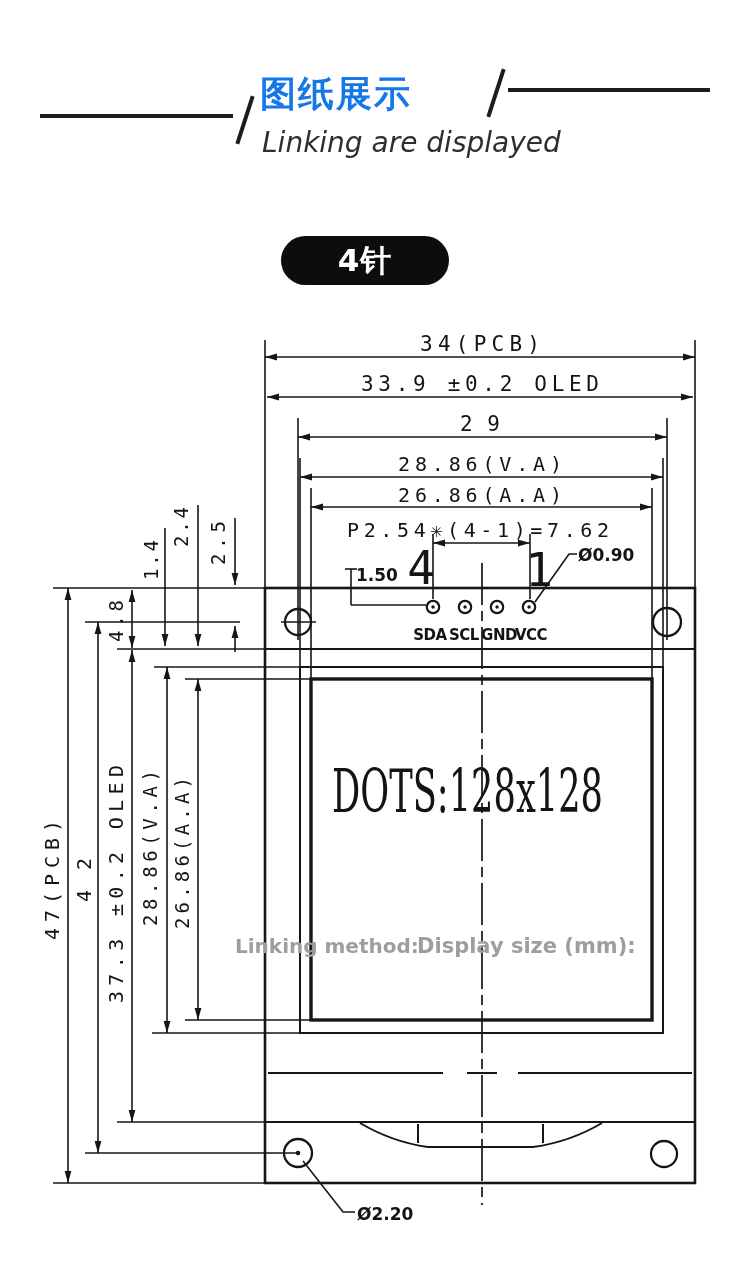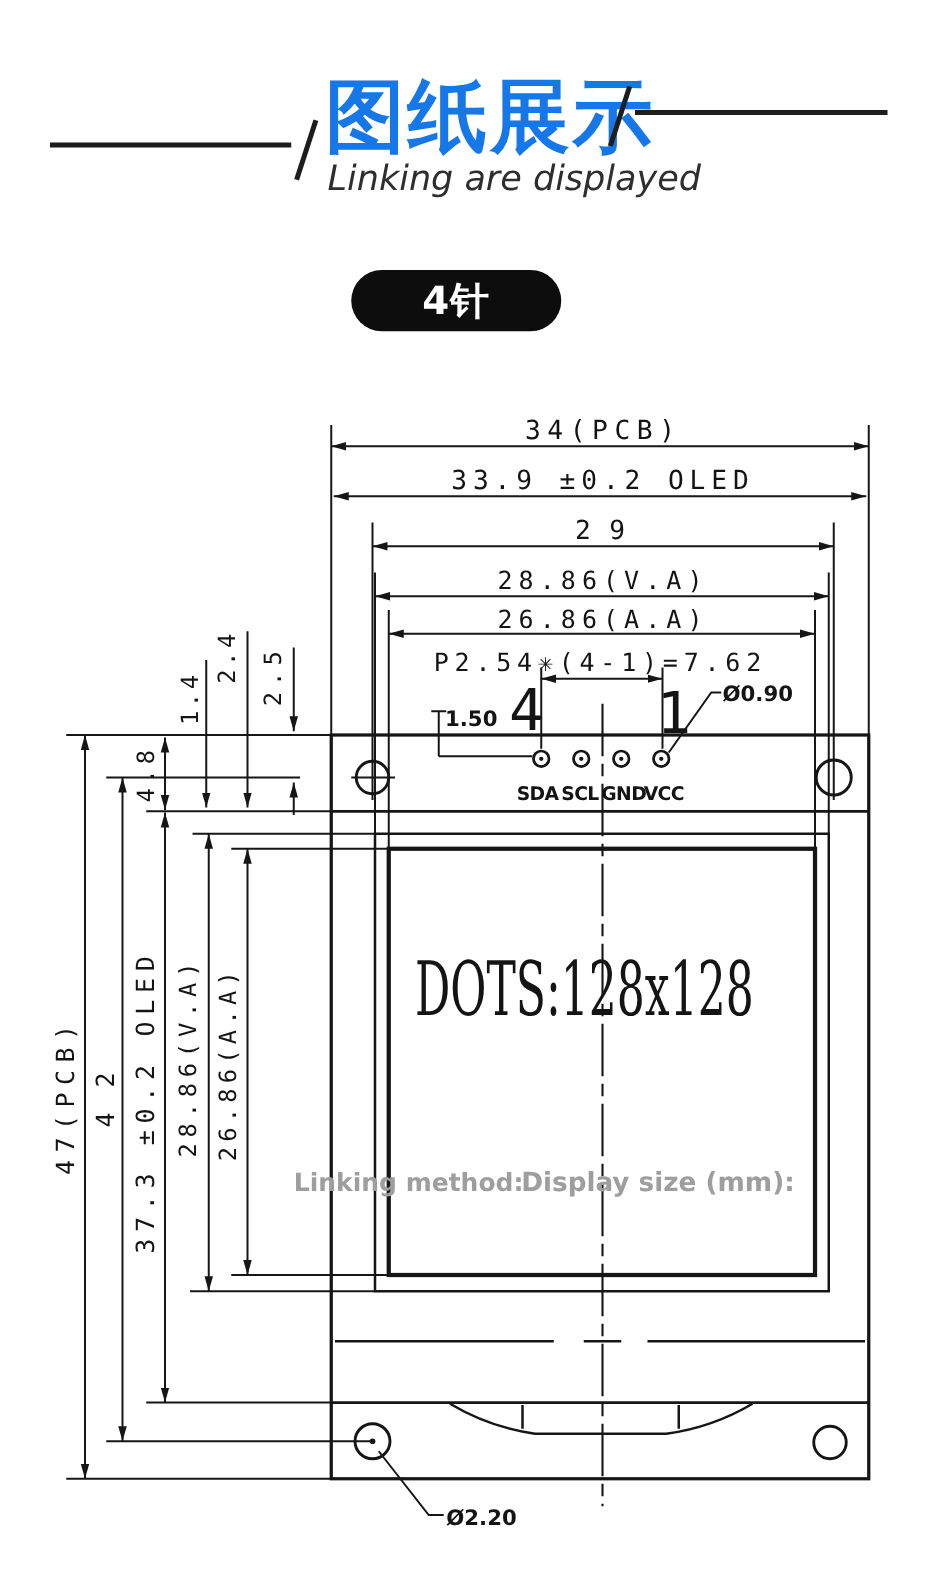--- a/index.html
+++ b/index.html
@@ -1,32 +1,32 @@
 <!DOCTYPE html>
 <html><head>
 <meta charset="utf-8">
 <style>
   html,body{margin:0;padding:0;background:#ffffff;}
   .page{position:relative;width:750px;height:1264px;background:#fff;overflow:hidden;
         font-family:"DejaVu Sans", sans-serif;}
   
   .brand{position:absolute;left:210px;top:36px;font-size:27px;font-style:italic;
          font-weight:500;color:#4a4a4a;letter-spacing:.5px;}
-  .title-cn{position:absolute;left:260px;top:66px;margin:0;font-size:64px;line-height:56px;
+  .title-cn{position:absolute;left:260px;top:66px;margin:0;font-size:36px;line-height:56px;
             font-weight:bold;color:#1678e8;letter-spacing:2px;}
   .subtitle{position:absolute;left:262px;top:126px;font-size:28px;font-style:italic;
             font-weight:500;color:#2e2e2e;}
   .hline{position:absolute;height:3.5px;background:#1d1d1d;}
   .hline.left{left:40px;top:114px;width:193px;}
   .hline.right{left:508px;top:88px;width:202px;}
   .slash{position:absolute;width:4px;height:50px;background:#1d1d1d;transform:rotate(18deg);}
   .slash.left{left:243px;top:95px;}
   .slash.right{left:494px;top:68px;}
   
-  .badge{position:absolute;left:281px;top:216px;width:168px;height:49px;background:#0d0d0d;
+  .badge{position:absolute;left:281px;top:236px;width:168px;height:49px;background:#0d0d0d;
          border-radius:25px;display:flex;align-items:center;justify-content:center;}
   .badge span{color:#ffffff;font-size:31px;font-weight:bold;letter-spacing:1px;}
   
   svg.drawing{position:absolute;left:0;top:0;}
   svg text{font-family:"DejaVu Sans Mono", monospace;fill:#141414;}
   .callout{font-family:"DejaVu Sans", sans-serif;font-weight:bold;font-size:17px;}
   .pinlbl{font-family:"DejaVu Sans", sans-serif;font-weight:bold;font-size:15px;letter-spacing:-.5px;}
   .screen-txt{font-family:"DejaVu Serif", serif;font-size:60px;}
   .wm{font-family:"DejaVu Sans", sans-serif;font-weight:bold;fill:#9e9e9e;}
   .s16{stroke:#161616;stroke-width:1.6;fill:none;}

